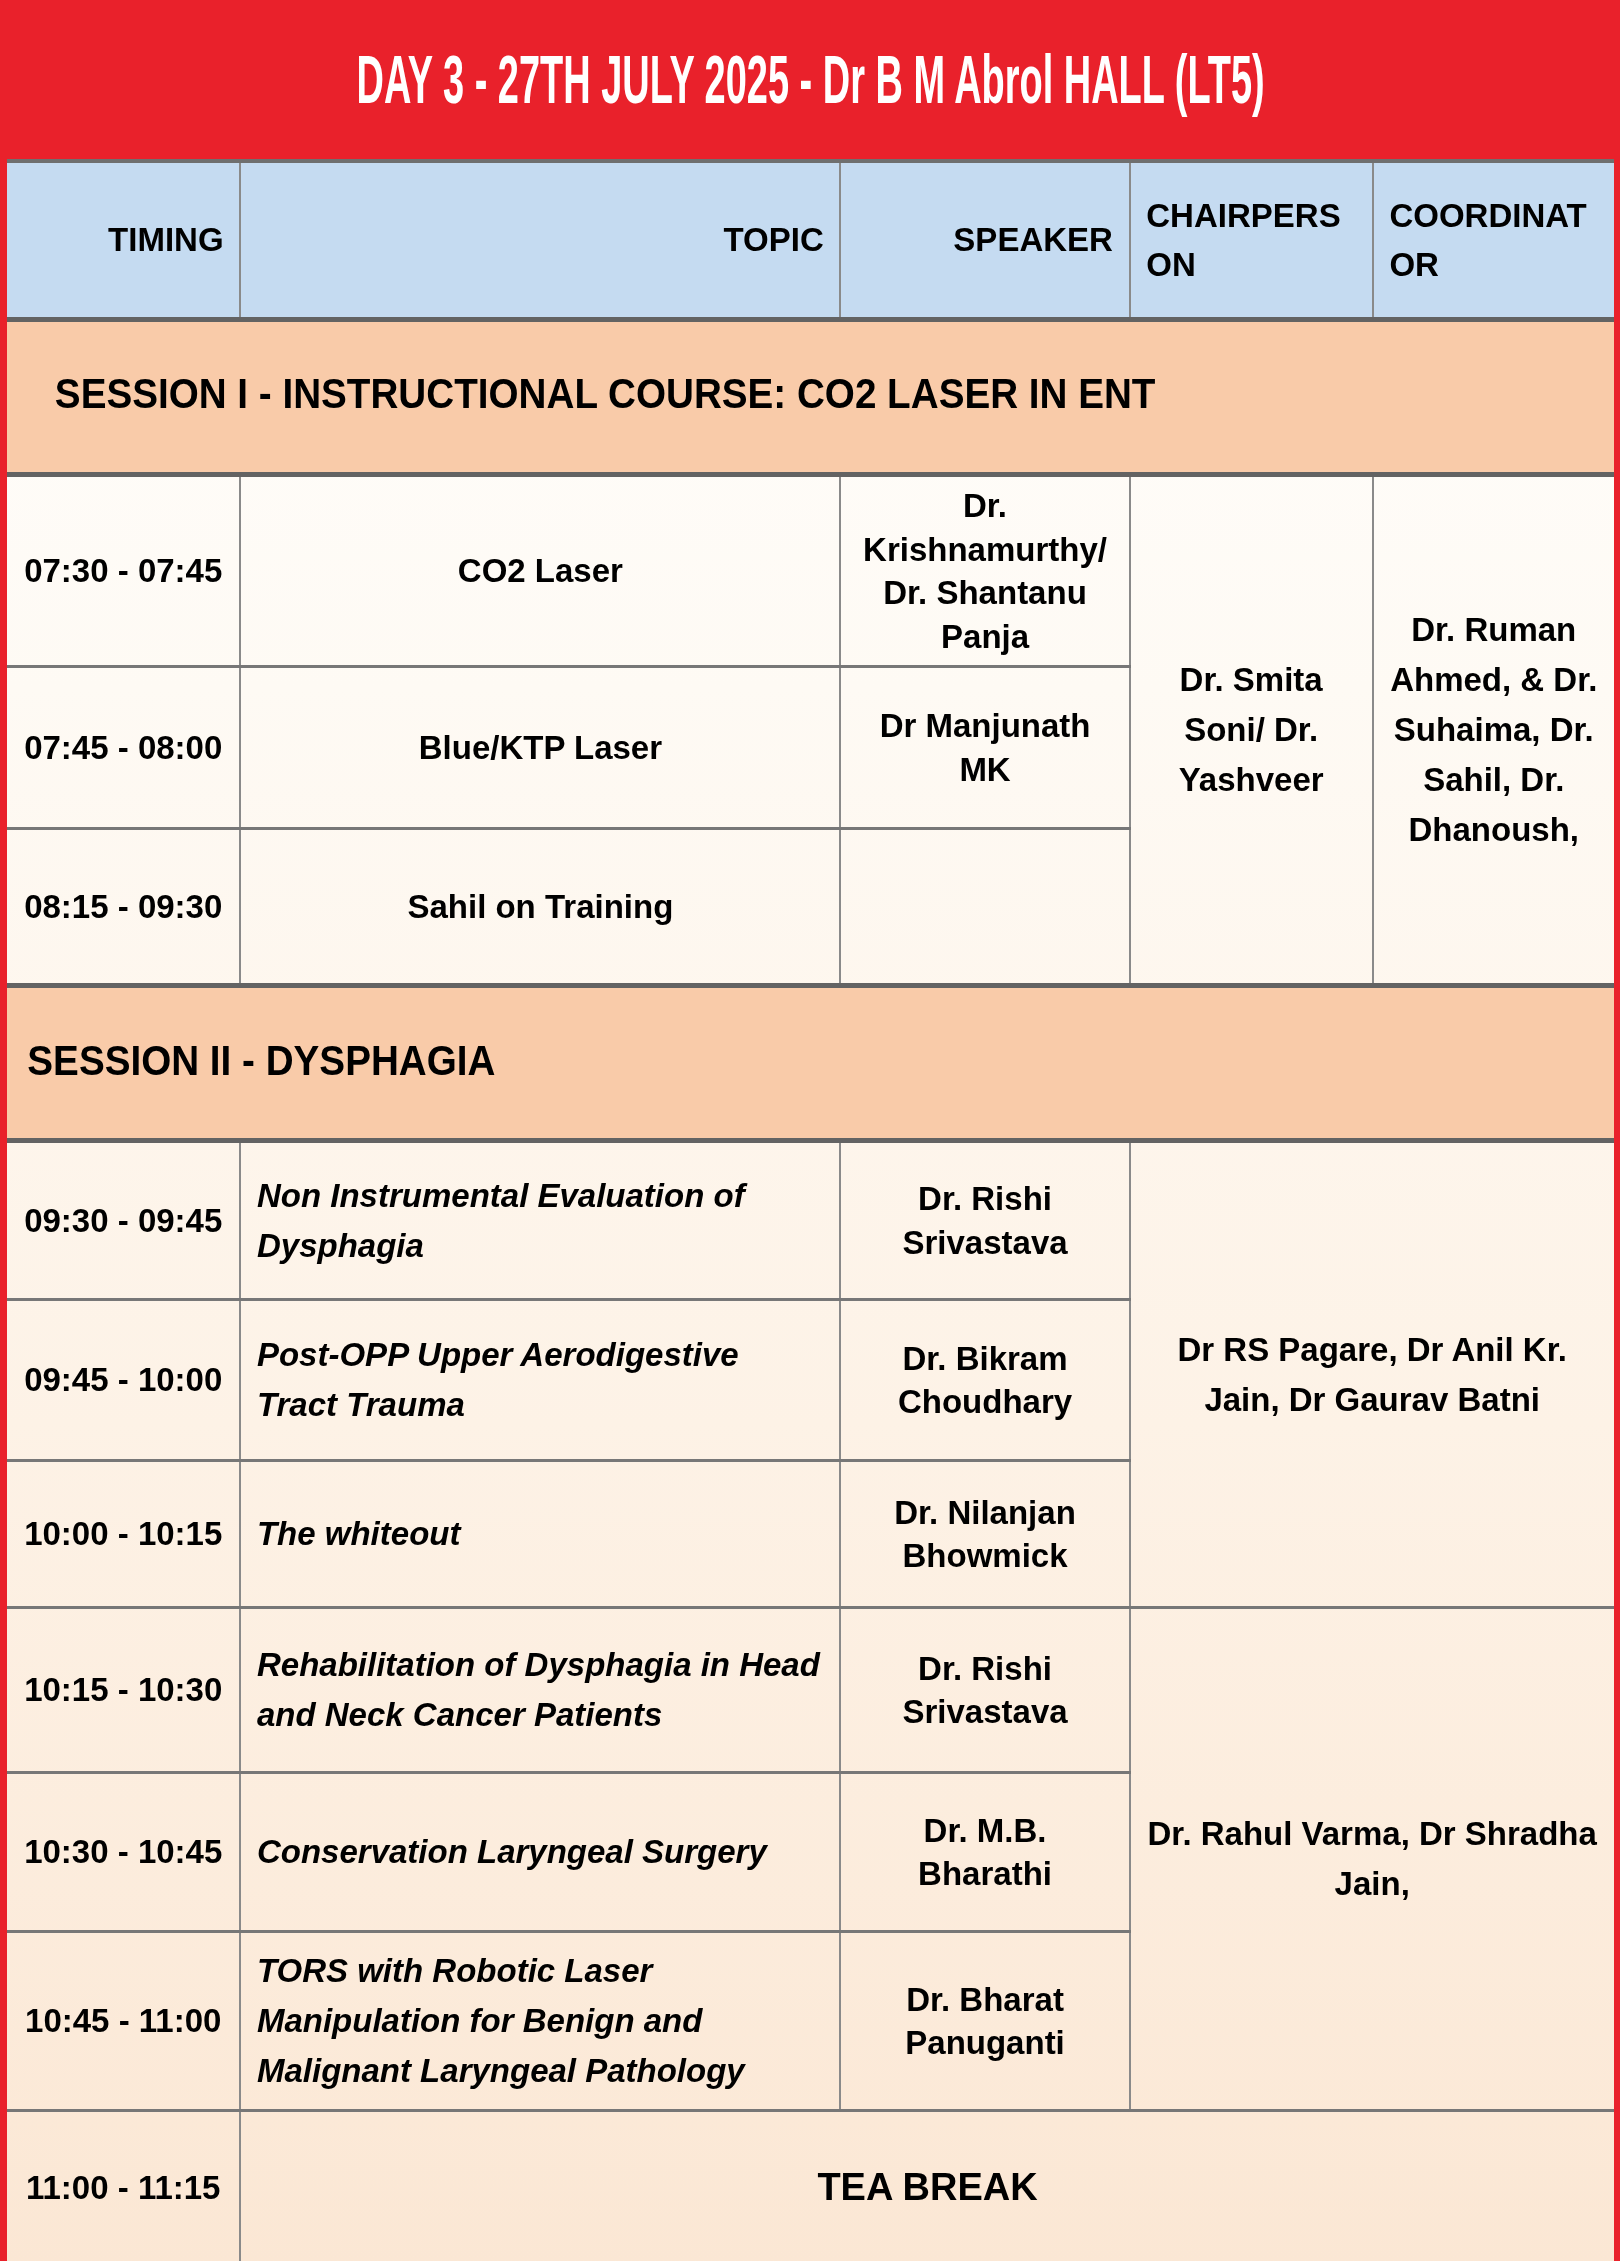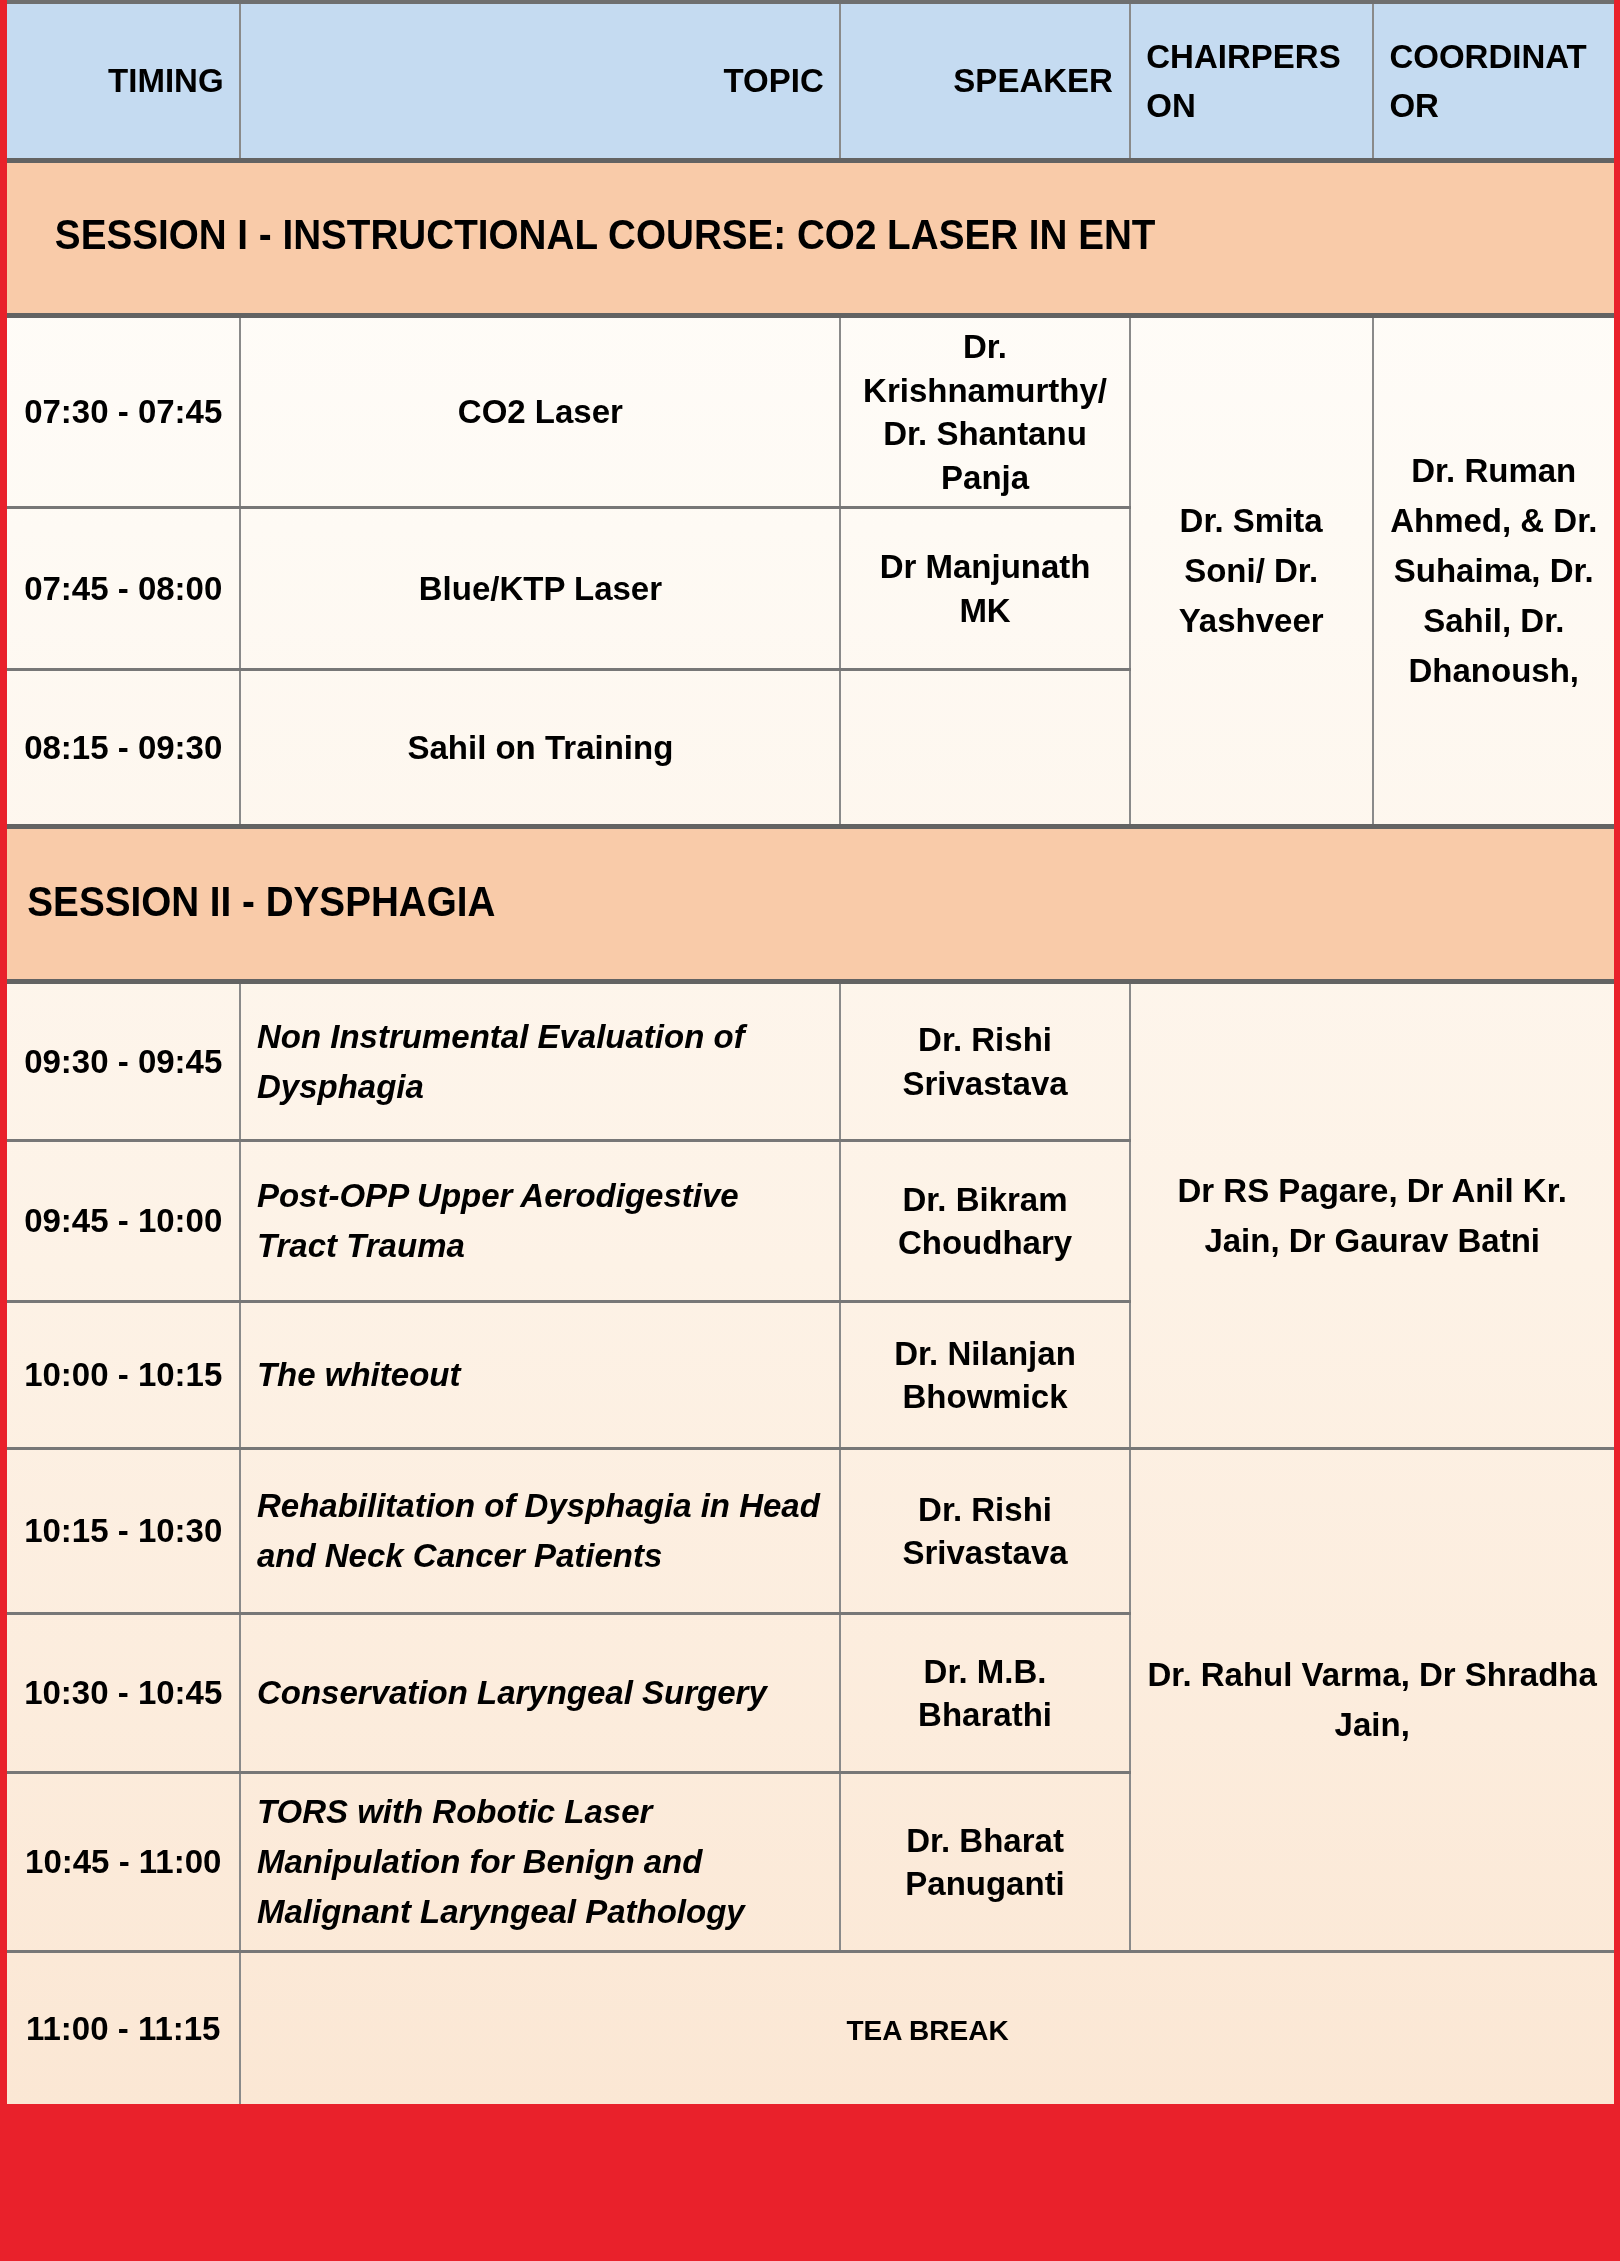--- a/index.html
+++ b/index.html
@@ -88,27 +88,30 @@
   }
   .session-title {
     display:inline-block;
     font-size:42px;
     font-weight:bold;
     white-space:nowrap;
     transform:scaleX(0.92);
     transform-origin:50% 50%;
     line-height:1.1;
   }
-  .tea-label { font-size:28px; }
+  .tea-label { font-size:38px; }
 </style>
 </head>
 <body>
 
 <div class="page">
 
+  <div class="banner">
+    <span class="banner-title">DAY 3 - 27TH JULY 2025 - Dr B M Abrol HALL (LT5)</span>
+  </div>
 
   <div class="sep"></div>
 
   <div class="table-wrap">
     <table class="schedule">
       <colgroup>
         <col style="width:233px">
         <col style="width:600px">
         <col style="width:289px">
         <col style="width:243px">

